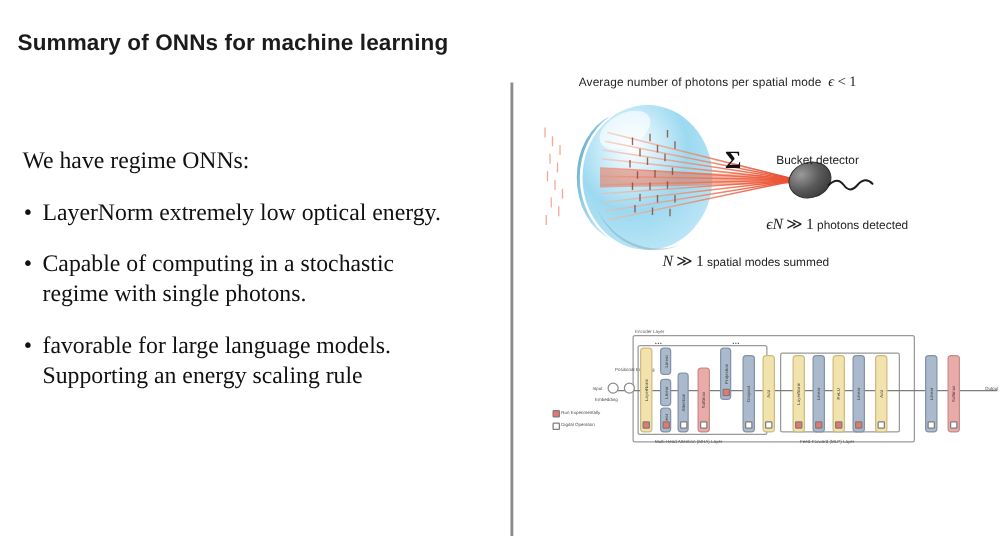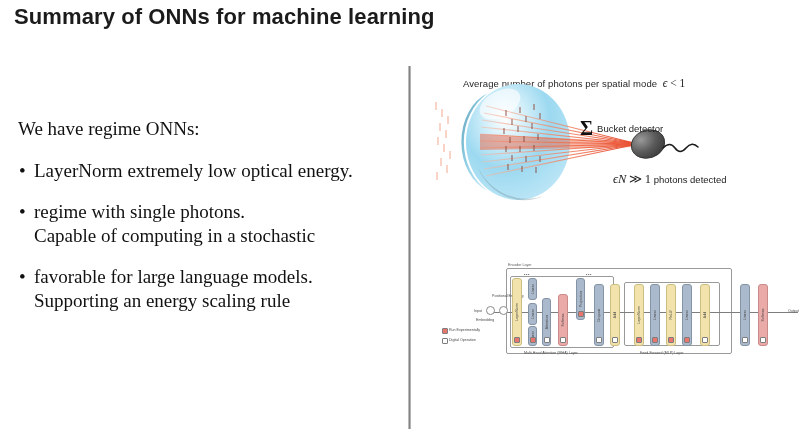--- a/index.html
+++ b/index.html
@@ -14,23 +14,23 @@
     height: 429px;
     background: #ffffff;
     overflow: hidden;
     font-family: "Liberation Sans", sans-serif;
   }
 
   
   #slide-title {
     position: absolute;
     left: 14px;
-    top: 4px;
-    font-family: "Liberation Sans", sans-serif;
-    font-size: 22px;
+    top: 24px;
+    font-family: "Liberation Sans", sans-serif;
+    font-size: 18px;
     font-weight: 600;
     color: #1b1b1b;
     letter-spacing: 0.1px;
     white-space: nowrap;
   }
 
   
   #divider {
     position: absolute;
     left: 408px;
@@ -89,21 +89,21 @@
   #fig-photon {
     position: absolute;
     left: 0px;
     top: 0px;
     width: 380px;
     height: 170px;
   }
   #photon-caption {
     position: absolute;
     left: 43px;
-    top: 17px;
+    top: 0;
     font-family: "Liberation Sans", sans-serif;
     font-size: 9.5px;
     color: #262626;
     white-space: nowrap;
     letter-spacing: 0.1px;
   }
   #photon-caption .mathitalic {
     font-family: "Liberation Serif", serif;
     font-style: italic;
     font-size: 11.5px;
@@ -127,20 +127,21 @@
     font-family: "Liberation Serif", serif;
     font-weight: bold;
     font-size: 20px;
     color: #111;
     line-height: 1;
   }
   #sigma-label .sigma-text {
     font-family: "Liberation Sans", sans-serif;
     font-size: 9.5px;
     color: #222;
+    margin-left: 24px;
   }
 
   #eN-label {
     position: absolute;
     left: 193px;
     top: 111px;
     white-space: nowrap;
     font-family: "Liberation Sans", sans-serif;
     font-size: 9.5px;
     color: #222;
@@ -268,22 +269,22 @@
 
     <ul class="bullets">
 
       <li>
         <span class="dot">•</span>
         <span class="btext">LayerNorm extremely low optical energy.</span>
       </li>
 
       <li>
         <span class="dot">•</span>
+        <span class="btext">Capable of computing in a stochastic</span>
         <span class="btext">regime with single photons.</span>
-        <span class="btext">Capable of computing in a stochastic</span>
       </li>
 
       <li>
         <span class="dot">•</span>
         <span class="btext">favorable for large language models.</span>
         <span class="btext">Supporting an energy scaling rule</span>
       </li>
 
     </ul>
   </div>
@@ -408,20 +409,23 @@
 
       <div id="sigma-label">
         <span class="sigma-glyph">Σ</span>
         <span class="sigma-text">Bucket detector</span>
       </div>
 
       <div id="eN-label">
         <span class="mi">ϵN</span><span>&nbsp;</span><span class="mo">≫</span><span>&nbsp;</span><span class="mo">1</span><span>&nbsp;</span><span>photons detected</span>
       </div>
 
+      <div id="N-label">
+        <span class="mi">N</span><span>&nbsp;</span><span class="mo">≫</span><span>&nbsp;</span><span class="mo">1</span><span>&nbsp;</span><span>spatial modes summed</span>
+      </div>
     </div>
 
     <div id="fig-transformer">
 
       <div class="tf-frame" style="left:18px; top:10px; width:226px; height:86px;"></div>
       <div class="tf-title" style="left:20px; top:5px;">Encoder Layer</div>
 
       <div class="tf-frame" style="left:22px; top:18px; width:104px; height:72px;"></div>
       <div class="tf-frame" style="left:136px; top:24px; width:96px; height:64px;"></div>
 

